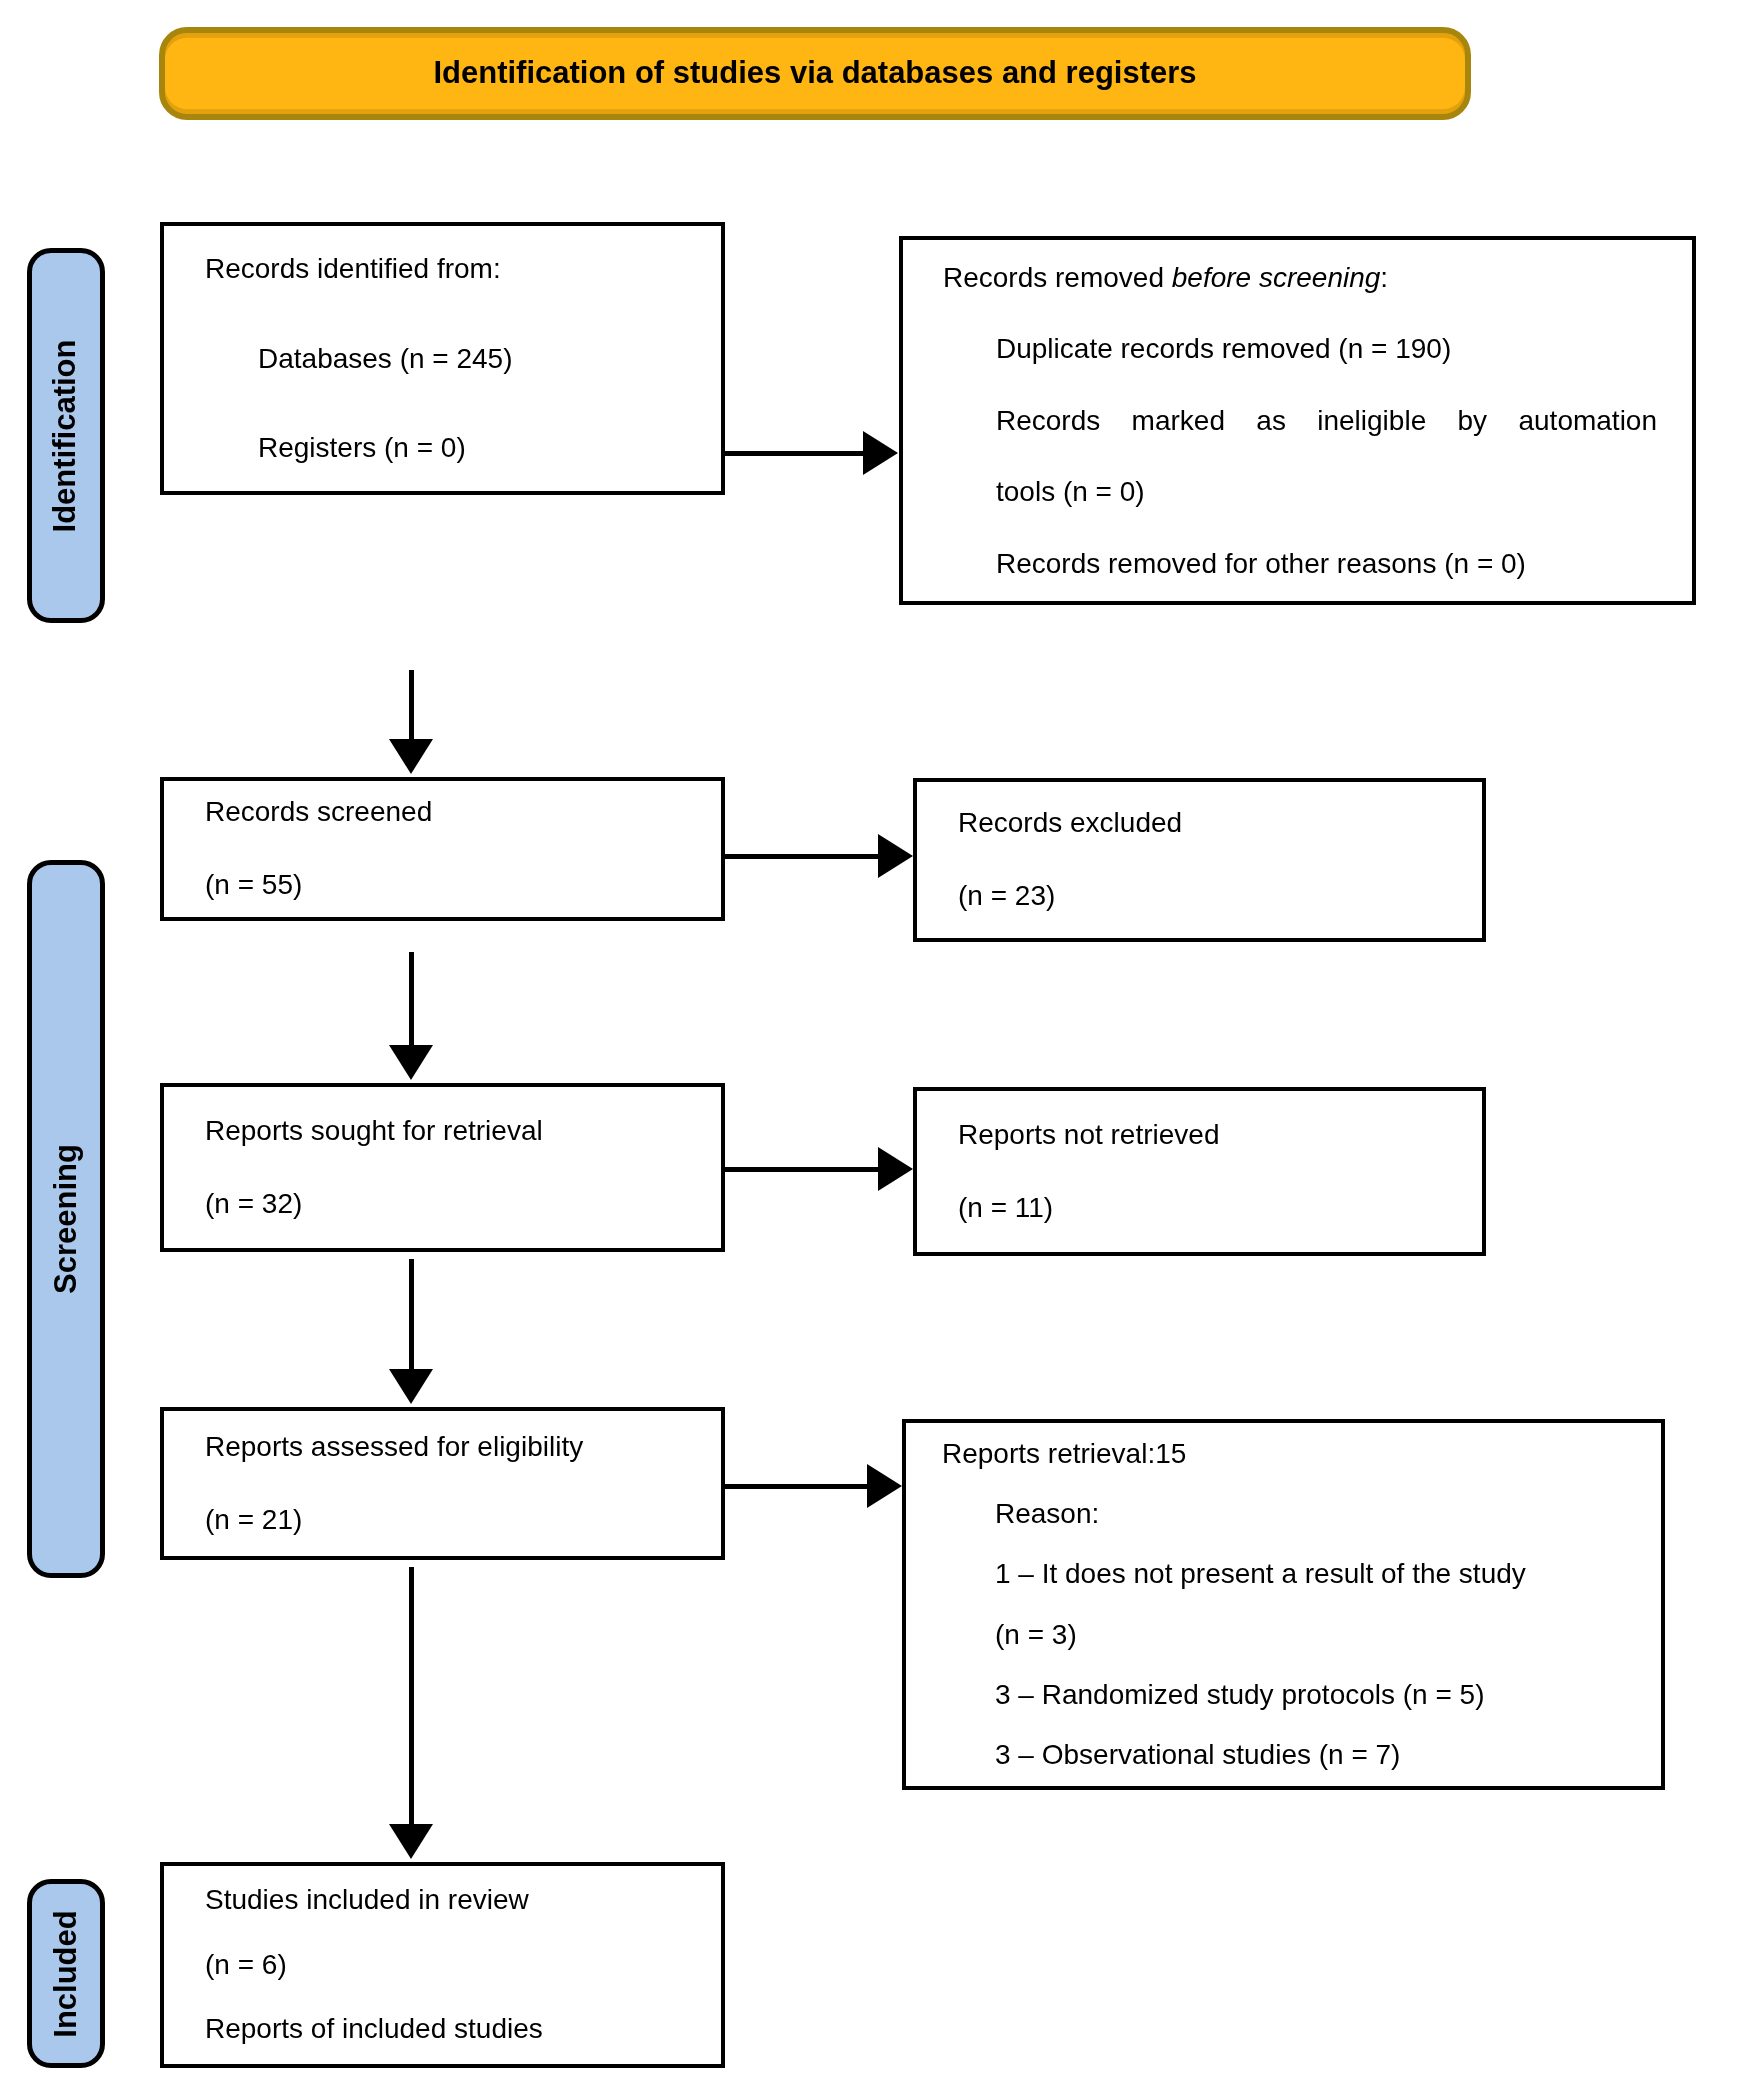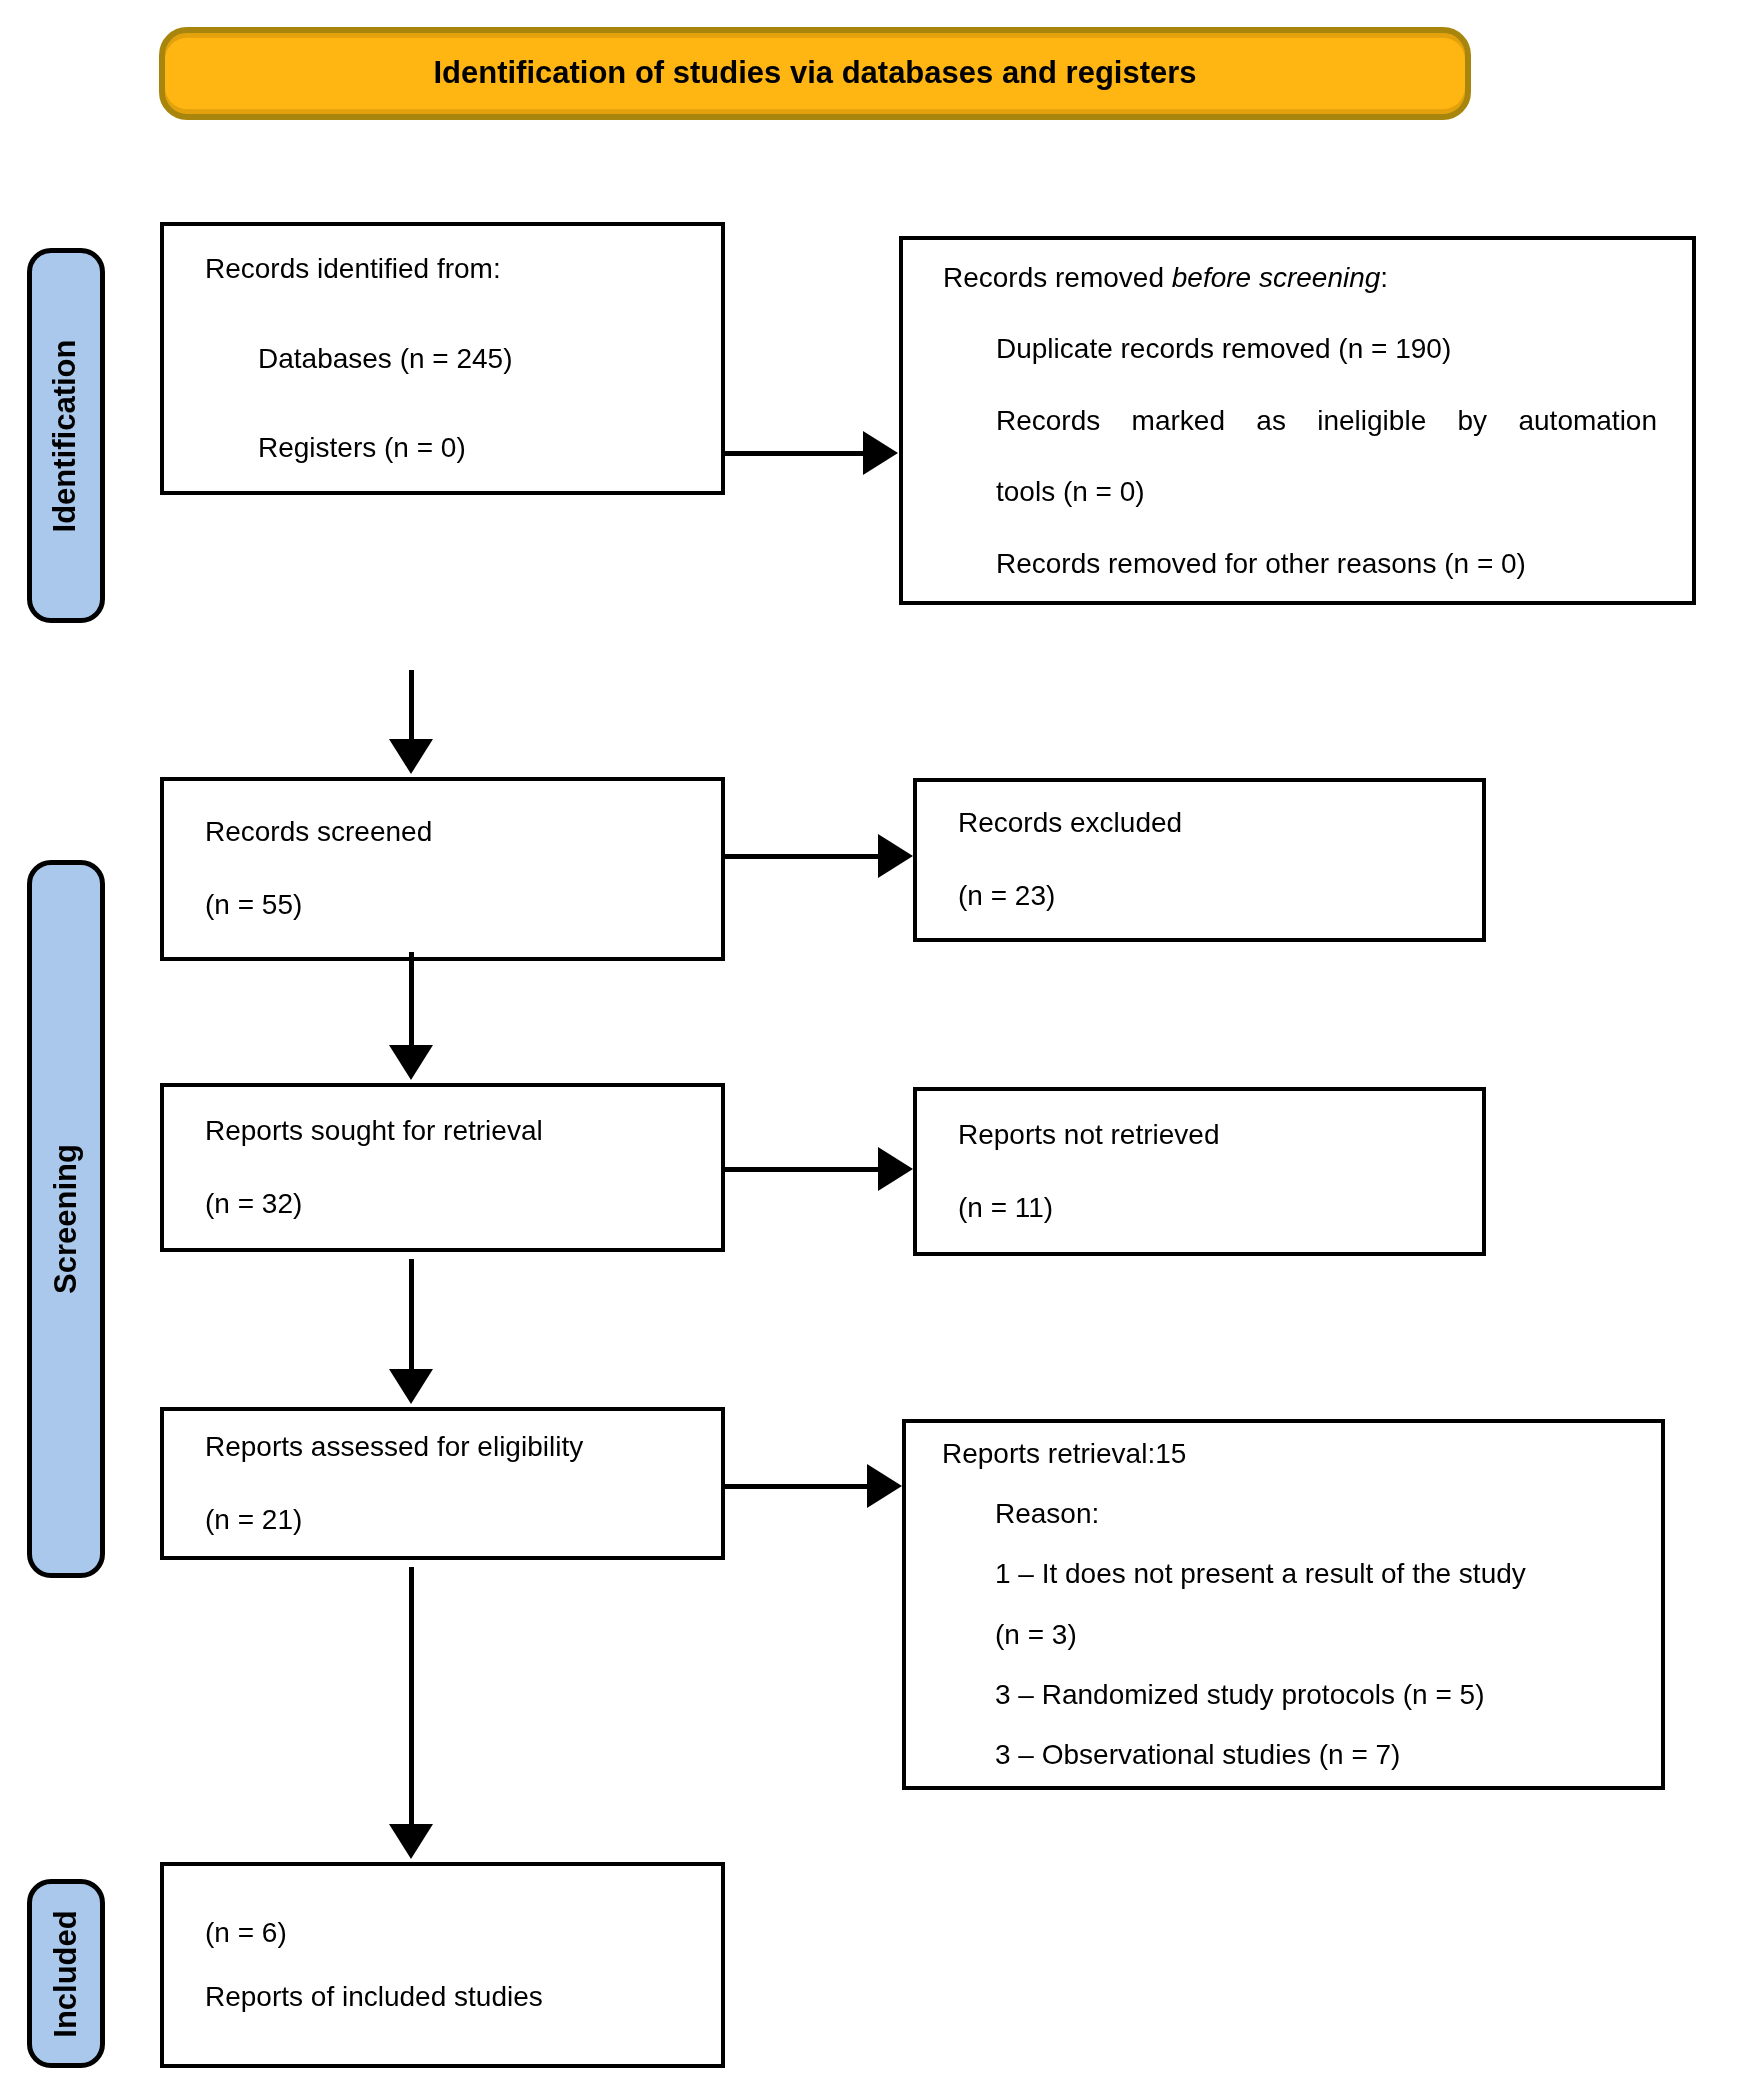--- a/index.html
+++ b/index.html
@@ -98,21 +98,21 @@
   </div>
 
   <div class="fbox lh-c" style="left:899px;top:236px;width:797px;height:369px;padding-left:40px;">
     <div class="line"><span>Records removed </span><i>before screening</i><span>:</span></div>
     <div class="line indent">Duplicate records removed (n = 190)</div>
     <div class="line indent justify-last">Records marked as ineligible by automation</div>
     <div class="line indent">tools (n = 0)</div>
     <div class="line indent">Records removed for other reasons (n = 0)</div>
   </div>
 
-  <div class="fbox lh-b" style="left:160px;top:777px;width:565px;height:184px;">
+  <div class="fbox lh-b" style="left:160px;top:777px;width:565px;height:144px;">
     <div class="line">Records screened</div>
     <div class="line">(n = 55)</div>
   </div>
   <div class="fbox lh-b" style="left:913px;top:778px;width:573px;height:164px;">
     <div class="line">Records excluded</div>
     <div class="line">(n = 23)</div>
   </div>
 
   <div class="fbox lh-b" style="left:160px;top:1083px;width:565px;height:169px;">
     <div class="line">Reports sought for retrieval</div>
@@ -130,20 +130,21 @@
   <div class="fbox lh-d" style="left:902px;top:1419px;width:763px;height:371px;padding-left:36px;">
     <div class="line">Reports retrieval:15</div>
     <div class="line indent">Reason:</div>
     <div class="line indent">1 – It does not present a result of the study</div>
     <div class="line indent">(n = 3)</div>
     <div class="line indent">3 – Randomized study protocols (n = 5)</div>
     <div class="line indent">3 – Observational studies (n = 7)</div>
   </div>
 
   <div class="fbox lh-e" style="left:160px;top:1862px;width:565px;height:206px;">
+    <div class="line">Studies included in review</div>
     <div class="line">(n = 6)</div>
     <div class="line">Reports of included studies</div>
   </div>
 
   <div class="arrow arrow-h" style="left:725px;top:431px;width:173px;">
     <div class="shaft-h" style="width:142px;"></div>
     <div class="head-right"></div>
   </div>
   <div class="arrow arrow-h" style="left:725px;top:834px;width:188px;">
     <div class="shaft-h" style="width:157px;"></div>

